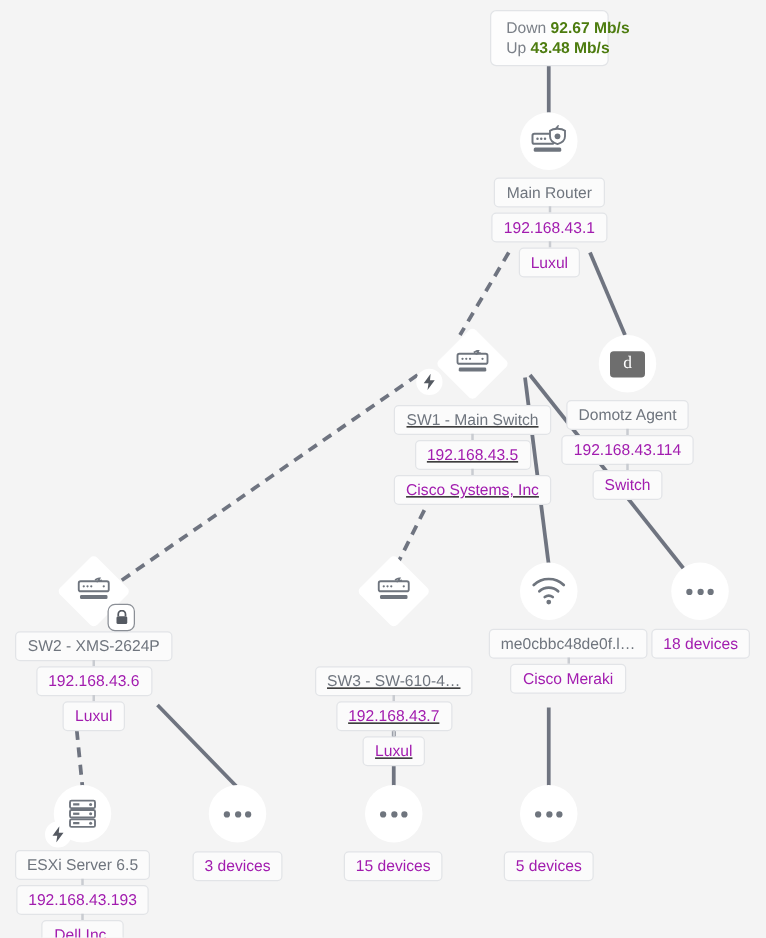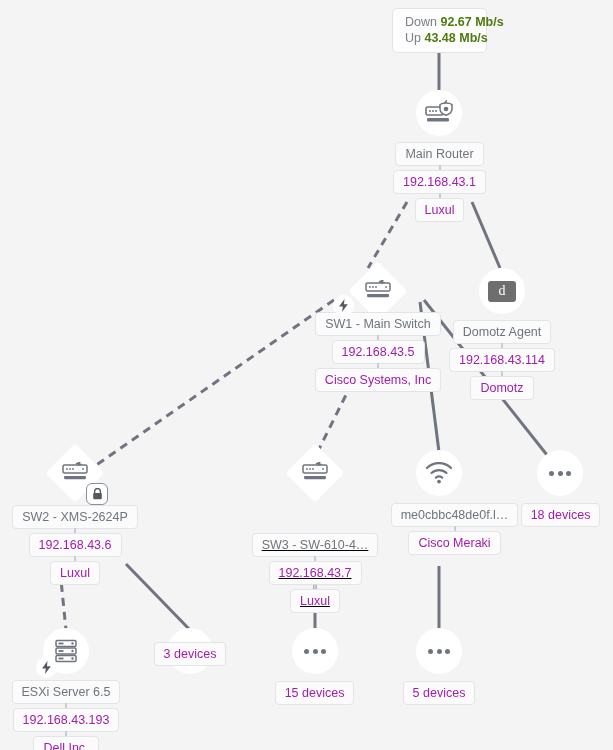--- a/index.html
+++ b/index.html
@@ -190,35 +190,35 @@
           <circle cx="23" cy="7" r="0.9" fill="#6f757e"></circle>
         <path d="M16 2 L20 0 L18.6 3 L21.5 2.2" stroke="#6f757e" stroke-width="1.4" fill="none"></path>
         <rect x="4" y="14" width="22" height="3.2" rx="1.1" fill="#6f757e"></rect>
       </svg>
     </div>
     <div class="badge" style="left:333px; top:295px;">
       <svg width="11" height="13" viewBox="0 0 11 13">
         <path d="M6.5 0 L1 7.5 H4.8 L4 13 L9.8 5.2 H6 Z" fill="#555a62"></path>
       </svg>
     </div>
-    <div class="labels" style="left:328px; top:312px; width:100px;">
+    <div class="labels" style="left:328px; top:324px; width:100px;text-decoration:underline;">
       <div class="lbl name tick">SW1 - Main Switch</div>
       <div class="lbl dim tick">192.168.43.5</div>
       <div class="lbl dim">Cisco Systems, Inc</div>
     </div>
   </div>
 
   <div class="node">
     <div class="circle" style="left:479px; top:268px;">
       <div class="domotz-logo">d</div>
     </div>
     <div class="labels" style="left:461px; top:320px; width:82px;">
       <div class="lbl name tick">Domotz Agent</div>
       <div class="lbl dim tick">192.168.43.114</div>
-      <div class="lbl dim">Domotz</div>
+      <div class="lbl dim">Switch</div>
     </div>
   </div>
 
   <div class="node">
     <div class="diamond" style="left:54px; top:452px;"></div>
     <div class="diamond-inner" style="left:54px; top:452px;">
       <svg width="30" height="22" viewBox="0 0 30 22">
         <rect x="3" y="3" width="24" height="8" rx="1.5" fill="none" stroke="#6f757e" stroke-width="1.5"></rect>
         <circle cx="7" cy="7" r="0.9" fill="#6f757e"></circle>
           <circle cx="10" cy="7" r="0.9" fill="#6f757e"></circle>
@@ -316,21 +316,21 @@
   </div>
 
   <div class="node">
     <div class="circle" style="left:167px; top:628px;">
       <span class="dots">
           <i></i>
           <i></i>
           <i></i>
         </span>
     </div>
-    <div class="labels" style="left:159px; top:642px; width:62px;">
+    <div class="labels" style="left:159px; top:681px; width:62px;">
       <div class="lbl dim">3 devices</div>
     </div>
   </div>
 
   <div class="node">
     <div class="circle" style="left:292px; top:628px;">
       <span class="dots">
           <i></i>
           <i></i>
           <i></i>

